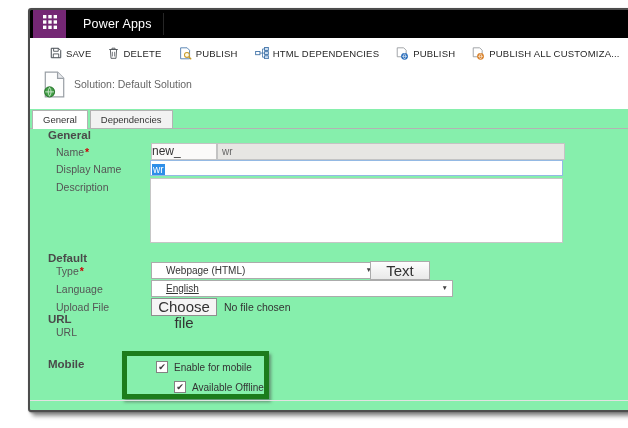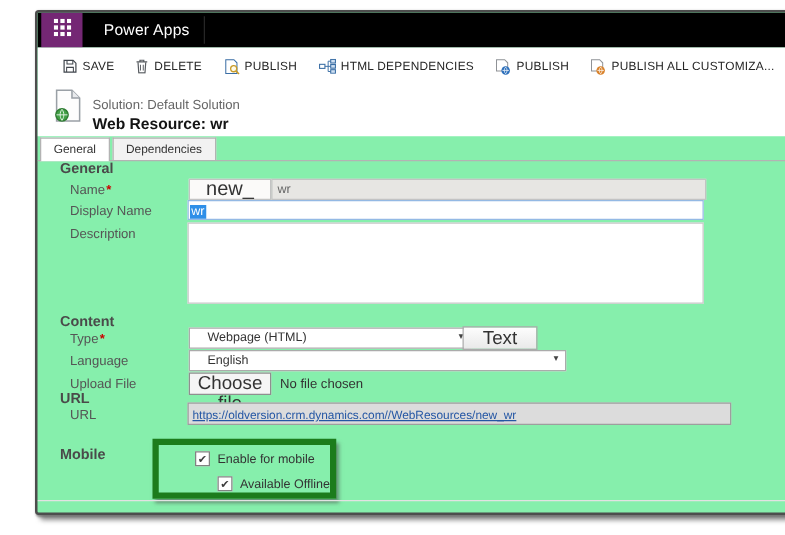--- a/index.html
+++ b/index.html
@@ -45,22 +45,22 @@
   }
   .tab.active { background:#fff; margin-bottom:-1px; padding-bottom:4px; z-index:2; }
   
   .form { position:absolute; left:0; top:0; right:0; bottom:0; pointer-events:none; }
   .form > * { pointer-events:auto; }
   .sec-heading { position:absolute; left:18px; font-size:11.5px; font-weight:600; color:#4a4a4a; }
   .lbl { position:absolute; left:26px; font-size:10.5px; color:#555; }
   .req { color:#c00; margin-left:1px; font-weight:bold; }
   .name-prefix {
     position:absolute; left:121px; top:133px; width:64px; height:15px;
-    border:1px solid #c3c3c3; background:#fbfaf9; font-size:16px; color:#333;
-    text-align:center; line-height:15px;
+    border:1px solid #c3c3c3; background:#fbfaf9; font-size:12px; color:#333;
+    text-align:left; line-height:15px;
   }
   .name-main {
     position:absolute; left:187px; top:133px; width:342px; height:15px;
     border:1px solid #c3c3c3; background:#e7e6e3; font-size:10px; color:#666;
     line-height:15px; padding-left:4px;
   }
   .display-input {
     position:absolute; left:120px; top:150px; width:410px; height:14px;
     border:1.5px solid #94b9e4; background:#fff; line-height:14px; padding-left:1px;
   }
@@ -68,21 +68,21 @@
   .desc-box {
     position:absolute; left:120px; top:168px; width:411px; height:63px;
     border:1px solid #c6c6c6; background:#fff;
   }
   .select-box {
     position:absolute; height:15px; border:1px solid #ababab; background:#fff;
     font-size:10px; color:#333; line-height:15px; padding-left:14px; cursor:pointer;
   }
   .select-box .dd-arrow { position:absolute; right:4px; top:4px; font-size:6.5px; color:#444; line-height:1; }
   .type-select { left:121px; top:252px; width:210px; }
-  .lang-select { left:121px; top:270px; width:286px; }
+  .lang-select { left:121px; top:270px; width:286px;text-decoration:underline; }
   .btn {
     position:absolute; border:1px solid #ababab; font-size:15px; color:#333;
     background:linear-gradient(#fdfdfd,#e9e9e9); text-align:center; cursor:pointer;
   }
   .text-editor-btn { left:340px; top:251px; width:58px; height:17px; line-height:17px; }
   .choose-file-btn { left:121px; top:288px; width:64px; height:16px; line-height:16px; border-color:#8f8f8f; background:#f5f5f5; }
   .file-status { position:absolute; left:194px; top:291px; font-size:10.5px; color:#333; }
   .url-box {
     position:absolute; left:120px; top:312px; width:430px; height:16px;
     border:1px solid #9e9e9e; background:#dcdcdc; line-height:16px; padding-left:3px;
@@ -200,21 +200,20 @@
   <div class="title-block">
     <span class="title-icon">
       <svg width="25" height="27" viewBox="0 0 20 22">
           <path d="M2.5 1h10l5 5v15h-15z" fill="#fdfdfd" stroke="#9aa0a6"></path>
           <path d="M12.5 1v5h5" fill="#e8eaed" stroke="#9aa0a6"></path>
           <circle cx="6" cy="17" r="4" fill="#43a047" stroke="#2e7d32"></circle>
           <path d="M2.4 17h7.2M6 13.4c1.6 2.2 1.6 5 0 7.2M6 13.4c-1.6 2.2-1.6 5 0 7.2" stroke="#e8f5e9" stroke-width=".6" fill="none"></path>
         </svg>
     </span>
     <span class="solution-label">Solution: Default Solution</span>
-    <span class="page-title">Web Resource: wr</span>
   </div>
 
   <div class="tabbar">
     <div class="tab active">General</div>
     <div class="tab">Dependencies</div>
   </div>
 
   <div class="form">
 
     <div class="sec-heading" style="top:119px">General</div>
@@ -222,44 +221,41 @@
     <div class="lbl" style="top:136px"><span>Name</span><span class="req">*</span></div>
     <div class="name-prefix">new_</div>
     <div class="name-main">wr</div>
 
     <div class="lbl" style="top:153px">Display Name</div>
     <div class="display-input"><span class="sel-text">wr</span></div>
 
     <div class="lbl" style="top:171px">Description</div>
     <div class="desc-box"></div>
 
-    <div class="sec-heading" style="top:242px">Content</div>
+    <div class="sec-heading" style="top:242px">Default</div>
 
     <div class="lbl" style="top:255px"><span>Type</span><span class="req">*</span></div>
     <div class="select-box type-select">
       <span>Webpage (HTML)</span>
       <span class="dd-arrow">▼</span>
     </div>
     <div class="btn text-editor-btn">Text Editor</div>
 
     <div class="lbl" style="top:273px">Language</div>
     <div class="select-box lang-select">
       <span>English</span>
       <span class="dd-arrow">▼</span>
     </div>
 
     <div class="lbl" style="top:291px">Upload File</div>
     <div class="btn choose-file-btn">Choose file</div>
     <div class="file-status">No file chosen</div>
 
     <div class="sec-heading" style="top:303px">URL</div>
     <div class="lbl" style="top:316px">URL</div>
-    <div class="url-box">
-      <span class="url-link">https://oldversion.crm.dynamics.com//WebResources/new_wr</span>
-    </div>
 
     <div class="sec-heading" style="top:348px">Mobile</div>
 
     <div class="green-box"></div>
 
     <div class="cb-row cb-row1">
       <span class="checkbox">✔</span>
       <span class="cb-label">Enable for mobile</span>
     </div>
     <div class="cb-row cb-row2">

